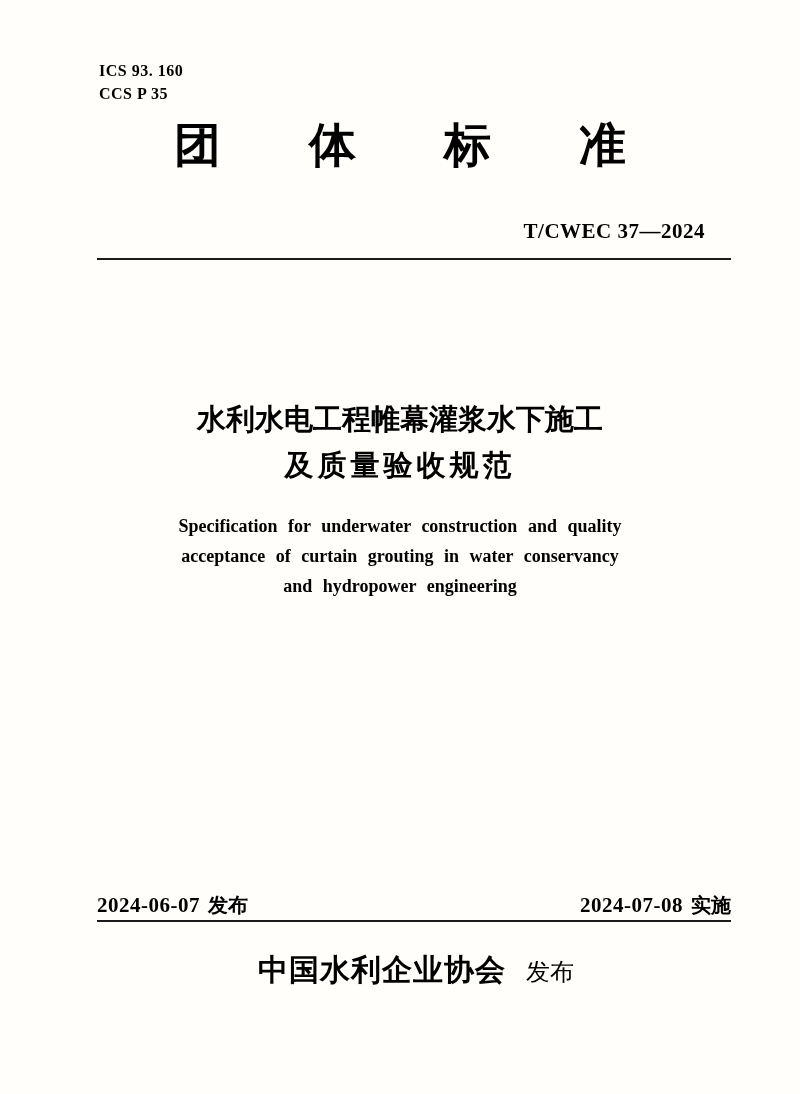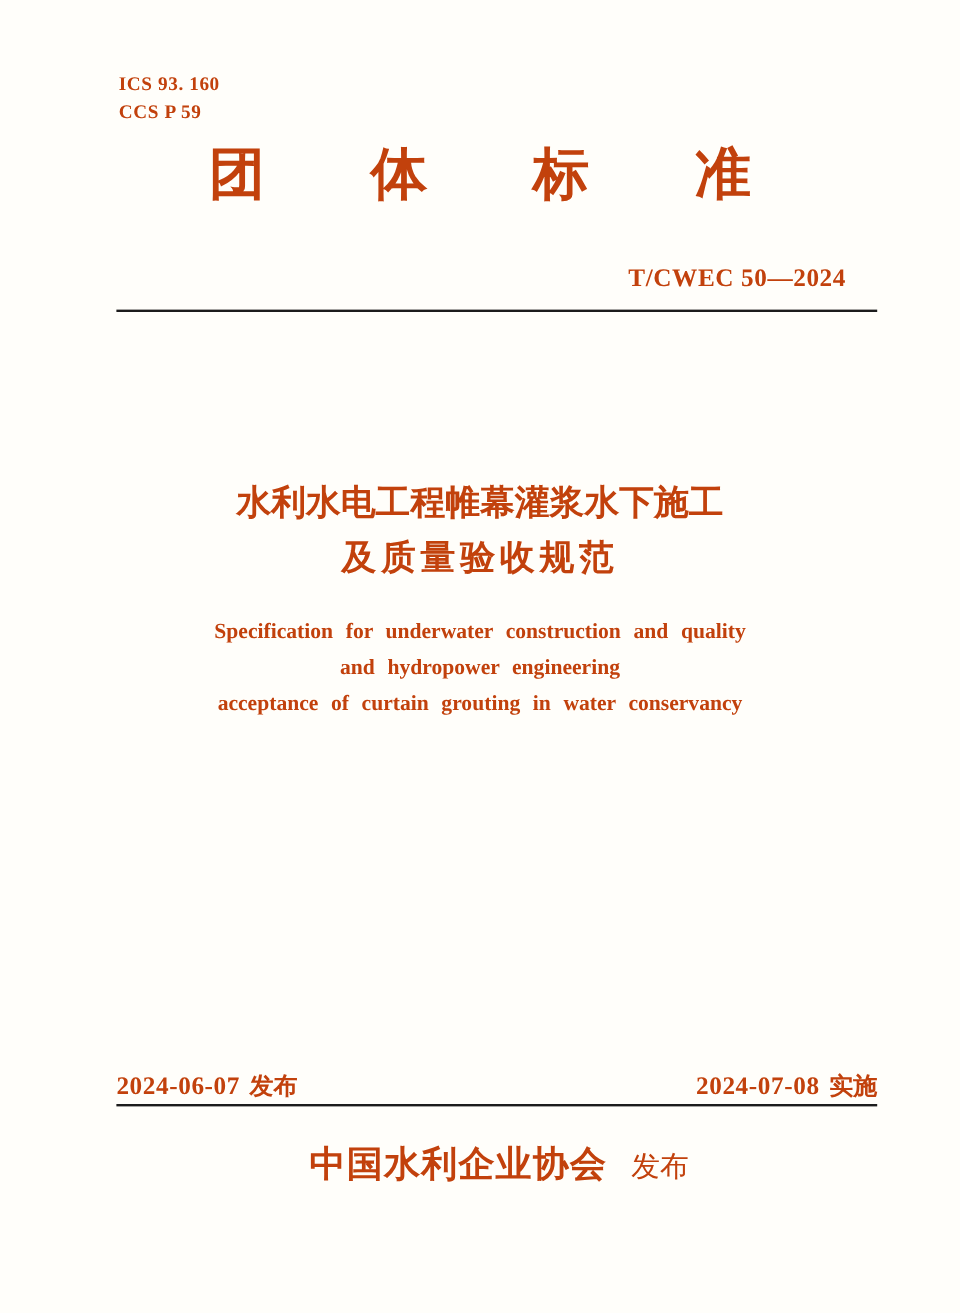--- a/index.html
+++ b/index.html
@@ -6,21 +6,21 @@
     margin: 0;
     padding: 0;
     background: #e8e8e8;
   }
   .page {
     position: relative;
     width: 800px;
     height: 1094px;
     margin: 0 auto;
     background: #fffefa;
-    color: #c2410c;
+    color: #000000;
     overflow: hidden;
     font-family: "Liberation Serif", "DejaVu Serif", serif;
   }
   
   .codes {
     position: absolute;
     left: 99px;
     top: 59px;
     font-size: 16px;
     font-weight: bold;
@@ -133,43 +133,43 @@
     font-weight: 500;
   }
 </style>
 </head>
 <body>
 
 <div class="page">
 
   <div class="codes">
     <div>ICS 93. 160</div>
-    <div>CCS P 59</div>
+    <div>CCS P 35</div>
   </div>
 
   <div class="doc-type">
     <span>团</span>
     <span>体</span>
     <span>标</span>
     <span>准</span>
   </div>
 
-  <div class="std-number">T/CWEC 50—2024</div>
+  <div class="std-number">T/CWEC 37—2024</div>
 
   <div class="rule rule-top"></div>
 
   <div class="title-cn">
     <div class="line1">水利水电工程帷幕灌浆水下施工</div>
     <div class="line2">及质量验收规范</div>
   </div>
 
   <div class="title-en">
     <div>Specification for underwater construction and quality</div>
+    <div>acceptance of curtain grouting in water conservancy</div>
     <div>and hydropower engineering</div>
-    <div>acceptance of curtain grouting in water conservancy</div>
   </div>
 
   <div class="dates">
     <div>
       <span class="date">2024-06-07</span><span class="cn-label">发布</span>
     </div>
     <div>
       <span class="date">2024-07-08</span><span class="cn-label">实施</span>
     </div>
   </div>

